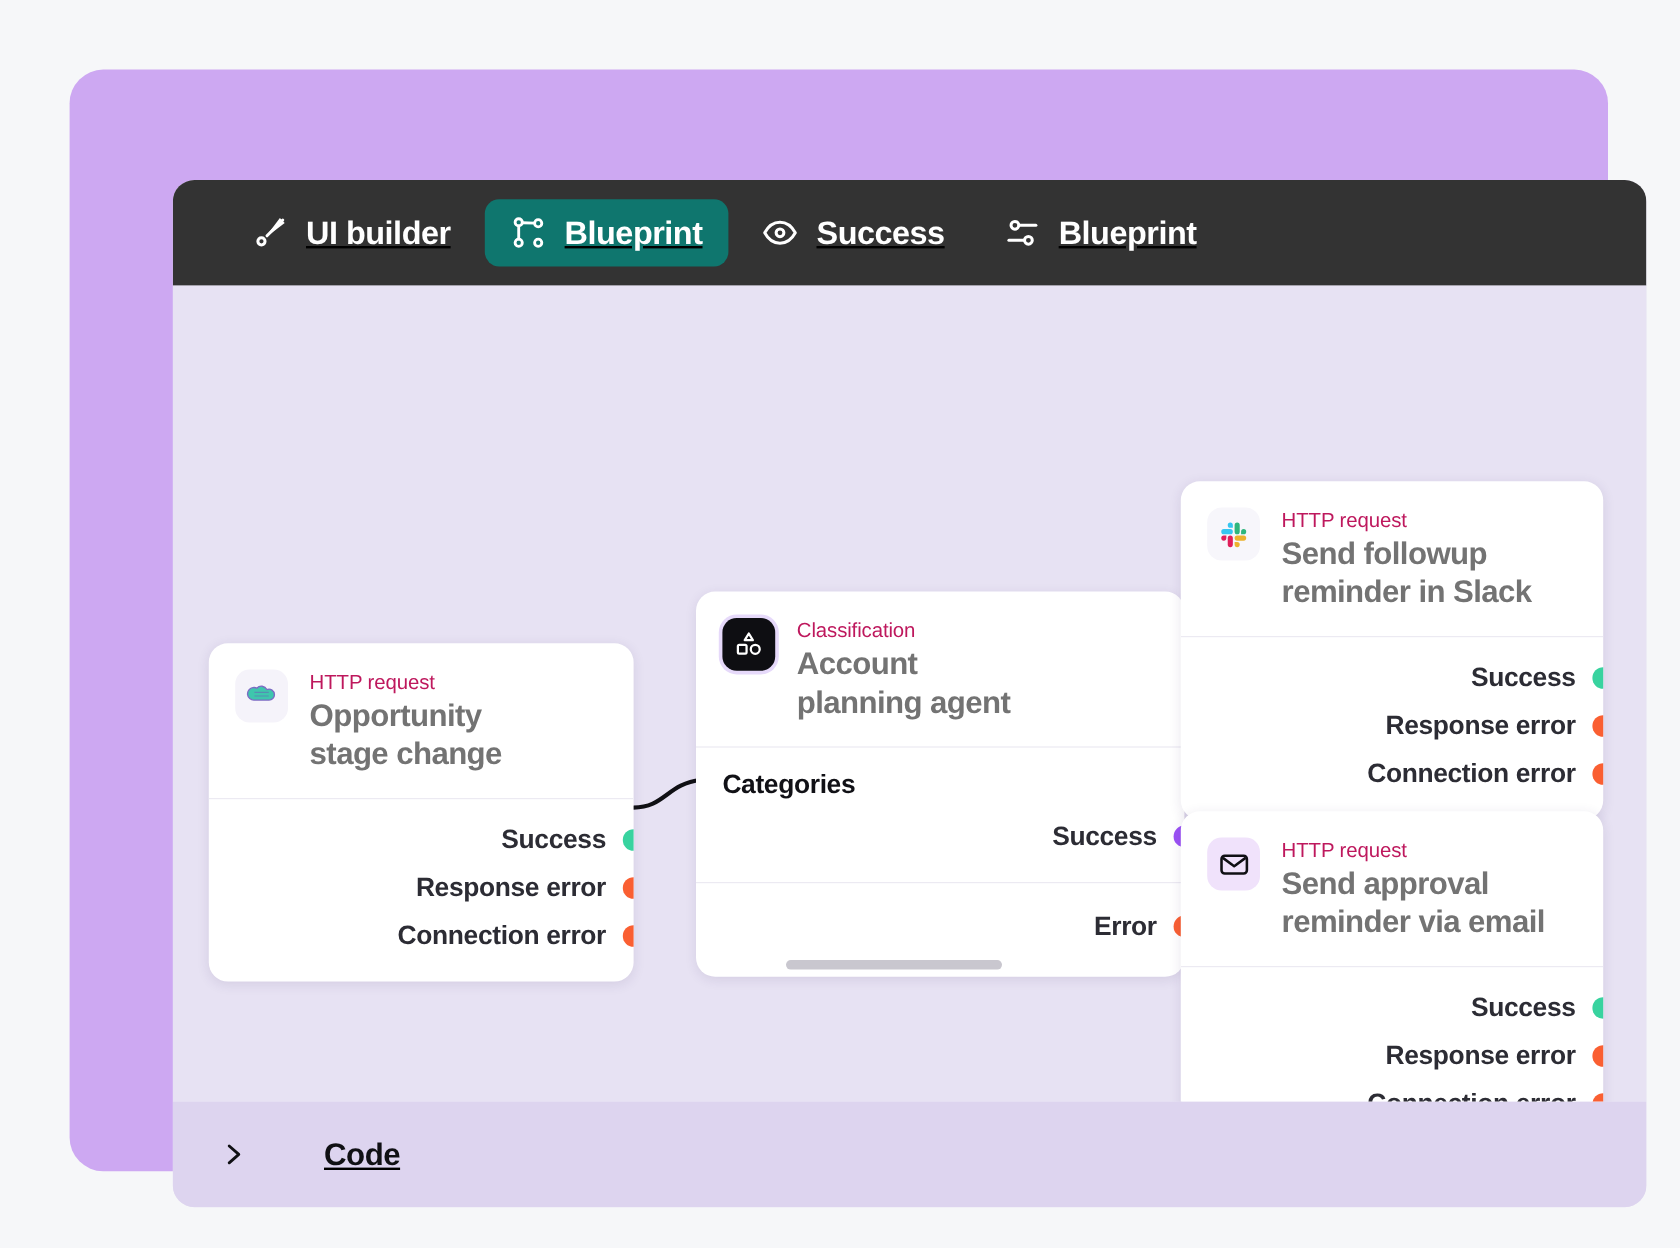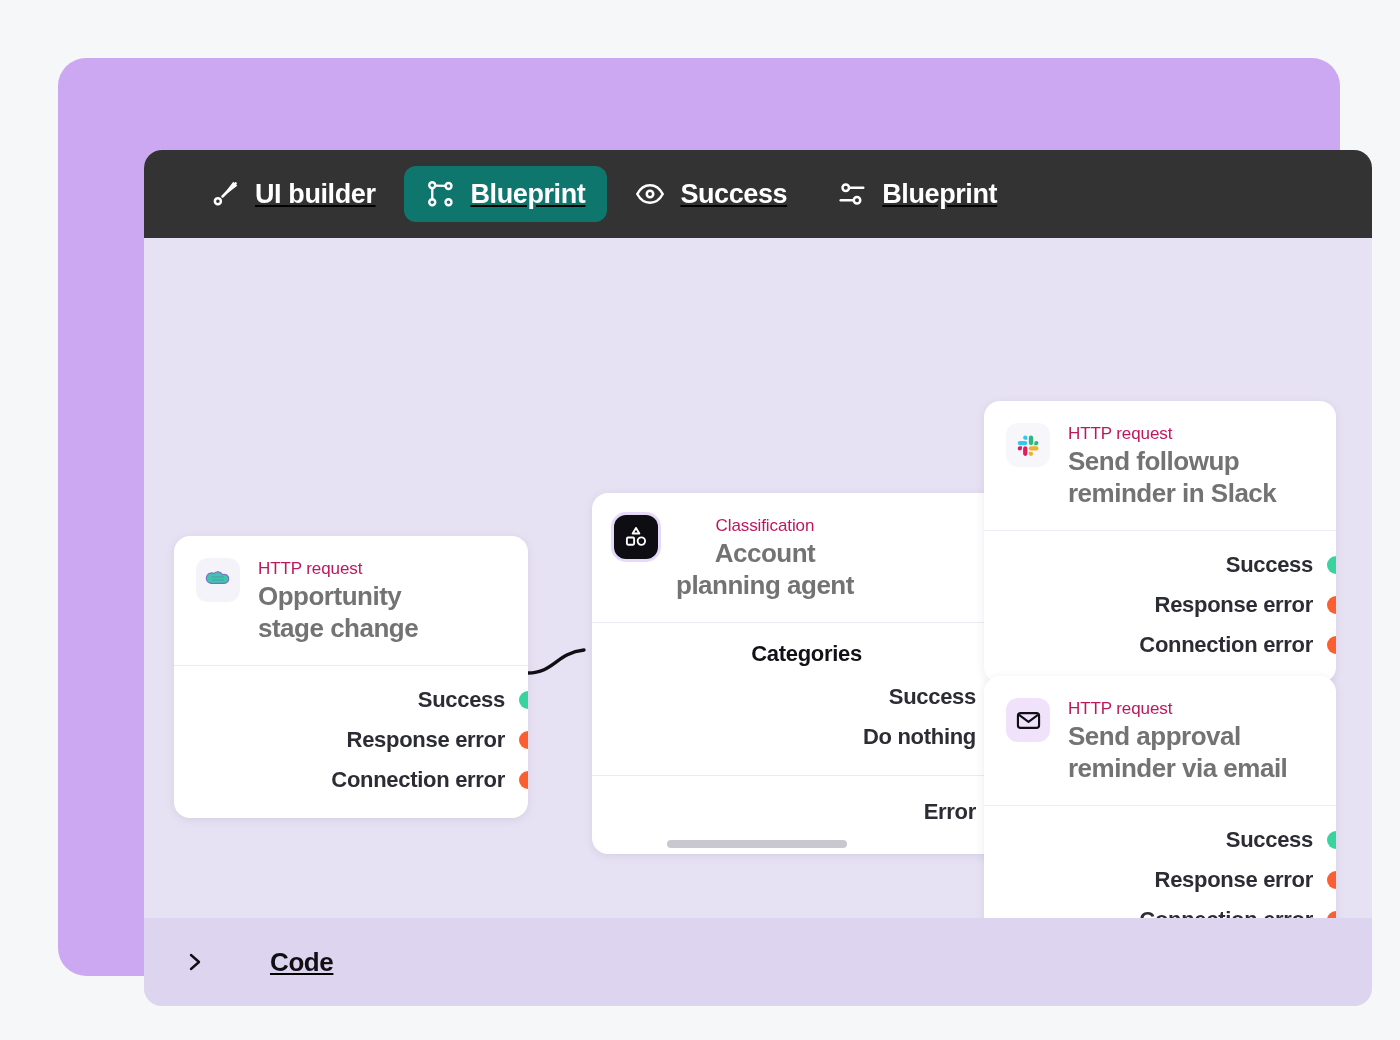--- a/index.html
+++ b/index.html
@@ -301,44 +301,40 @@
               <span class="port-label">Response error</span>
               <span class="dot" style="background:#FA5F32"></span>
             </div>
             <div class="port">
               <span class="port-label">Connection error</span>
               <span class="dot" style="background:#FA5F32"></span>
             </div>
           </div>
         </div>
 
-        <div class="node" style="left:448px; top:255px; width:407px;text-align:center;">
+        <div class="node" style="left:436px; top:255px; width:407px;">
           <div class="node-head">
             <span class="node-icon cls">
               <svg width="28" height="28" viewBox="0 0 24 24" fill="none" stroke="#ffffff" stroke-width="1.6" stroke-linejoin="round">
                 <path d="M12 4.2 L14.9 9 L9.1 9 Z"></path>
                 <rect x="4.2" y="12.4" width="6.2" height="6.2" rx="1"></rect>
                 <circle cx="16.6" cy="15.5" r="3.2"></circle>
               </svg>
             </span>
             <div>
               <div class="node-kicker">Classification</div>
               <div class="node-title">Account
 planning agent</div>
             </div>
           </div>
           <div class="divider"></div>
           <div class="cat-head">Categories</div>
           <div class="ports" style="padding-top:4px;">
             <div class="port">
               <span class="port-label">Success</span>
-              <span class="dot" style="background:#9B51F5"></span>
-            </div>
-            <div class="port">
-              <span class="port-label">Do nothing</span>
               <span class="dot" style="background:#9B51F5"></span>
             </div>
           </div>
           <div class="divider"></div>
           <div class="ports" style="padding:16px 0 22px 0;">
             <div class="port">
               <span class="port-label">Error</span>
               <span class="dot" style="background:#FA5F32"></span>
             </div>
           </div>

